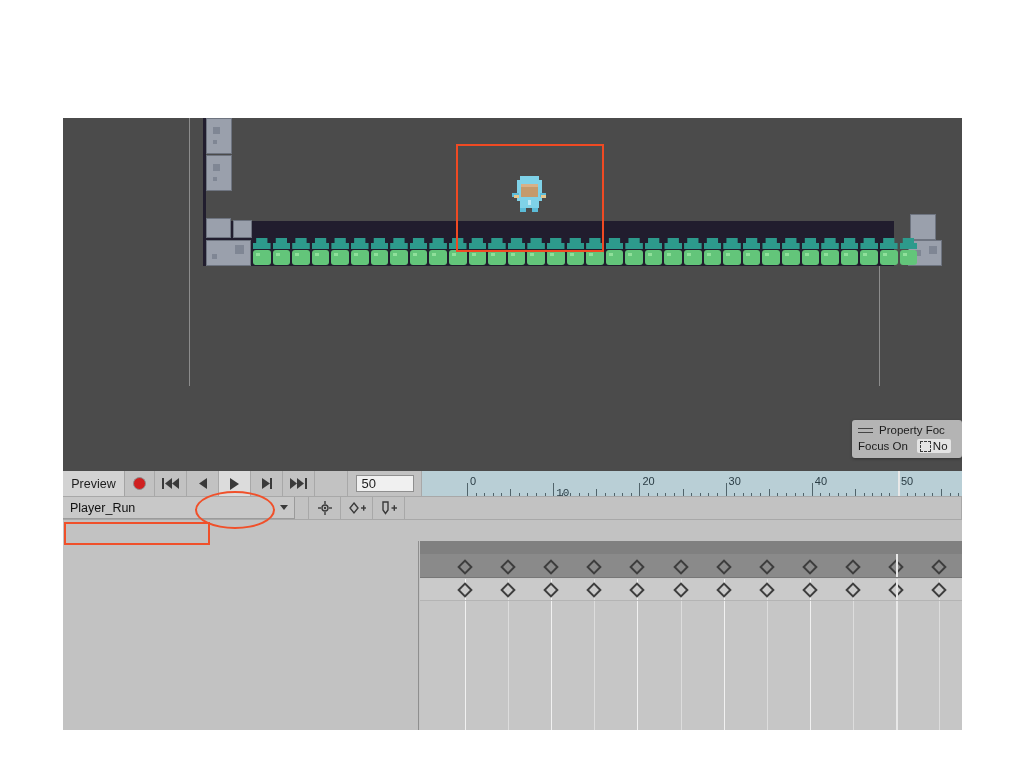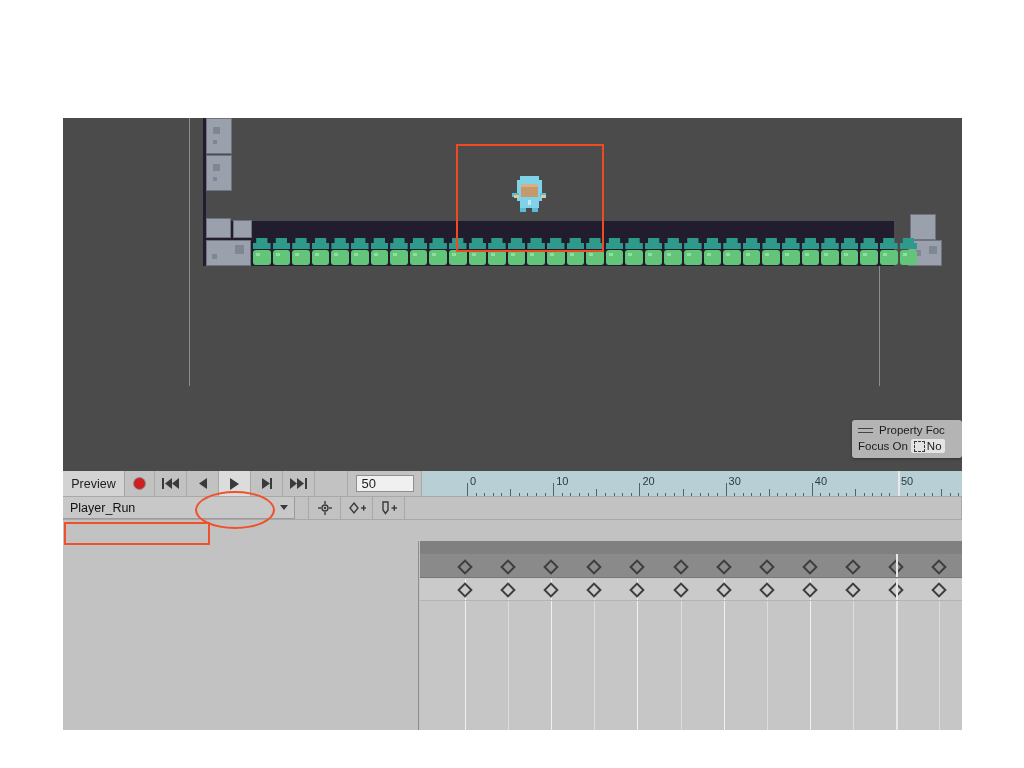--- a/index.html
+++ b/index.html
@@ -75,21 +75,21 @@
   }
 
   
   .overlay {
     position: absolute; right: 0px; top: 302px;
     width: 110px; background: #b4b4b4;
     border-radius: 3px; padding: 4px 6px 5px 6px;
     font-size: 11.5px; color: #1c1c1c; box-shadow: 0 1px 3px rgba(0,0,0,.35);
   }
   .overlay .r1 { display: flex; align-items: center; gap: 6px; white-space: nowrap; }
-  .overlay .r2 { display: flex; align-items: center; gap: 3px; margin-top: 3px; white-space: nowrap; }
+  .overlay .r2 { display: flex; align-items: center; gap: 9px; margin-top: 3px; white-space: nowrap; }
   .grip { display:inline-block; width: 15px; height: 7px; position: relative; }
   .grip:before, .grip:after {
     content:""; position:absolute; left:0; width:15px; height:1.5px; background:#444;
   }
   .grip:before { top: 1px; } .grip:after { top: 5px; }
   .chip-none {
     display:inline-flex; align-items:center; background:#e4e4e4; padding:1px 3px;
     border-radius:2px; gap:2px;
   }
   .dashbox { width: 11px; height: 11px; border: 1.4px dashed #3a3a3a; display:inline-block; }
@@ -527,21 +527,21 @@
             <div class="ruler-tick" style="left: 467.38px; height: 3px;"></div>
             <div class="ruler-tick" style="left: 476px; height: 13px;"></div>
             <div class="ruler-tick" style="left: 484.62px; height: 3px;"></div>
             <div class="ruler-tick" style="left: 493.24px; height: 3px;"></div>
             <div class="ruler-tick" style="left: 501.86px; height: 3px;"></div>
             <div class="ruler-tick" style="left: 510.48px; height: 3px;"></div>
             <div class="ruler-tick" style="left: 519.1px; height: 7px;"></div>
             <div class="ruler-tick" style="left: 527.72px; height: 3px;"></div>
             <div class="ruler-tick" style="left: 536.34px; height: 3px;"></div>
             <div class="ruler-lbl" style="left: 48px; top: 4px;">0</div>
-            <div class="ruler-lbl" style="left: 134.2px; top: 4px;">10</div>
+            <div class="ruler-lbl" style="left: 134.2px; top: 16px; font-family: Liberation Mono, monospace;">10</div>
             <div class="ruler-lbl" style="left: 220.4px; top: 4px;">20</div>
             <div class="ruler-lbl" style="left: 306.6px; top: 4px;">30</div>
             <div class="ruler-lbl" style="left: 392.8px; top: 4px;">40</div>
             <div class="ruler-lbl" style="left: 479px; top: 4px;">50</div>
             <div class="playhead" style="left: 476px;"></div>
           </div>
       </div>
 
       <div class="clipbar">
         <div class="clip-dd">

